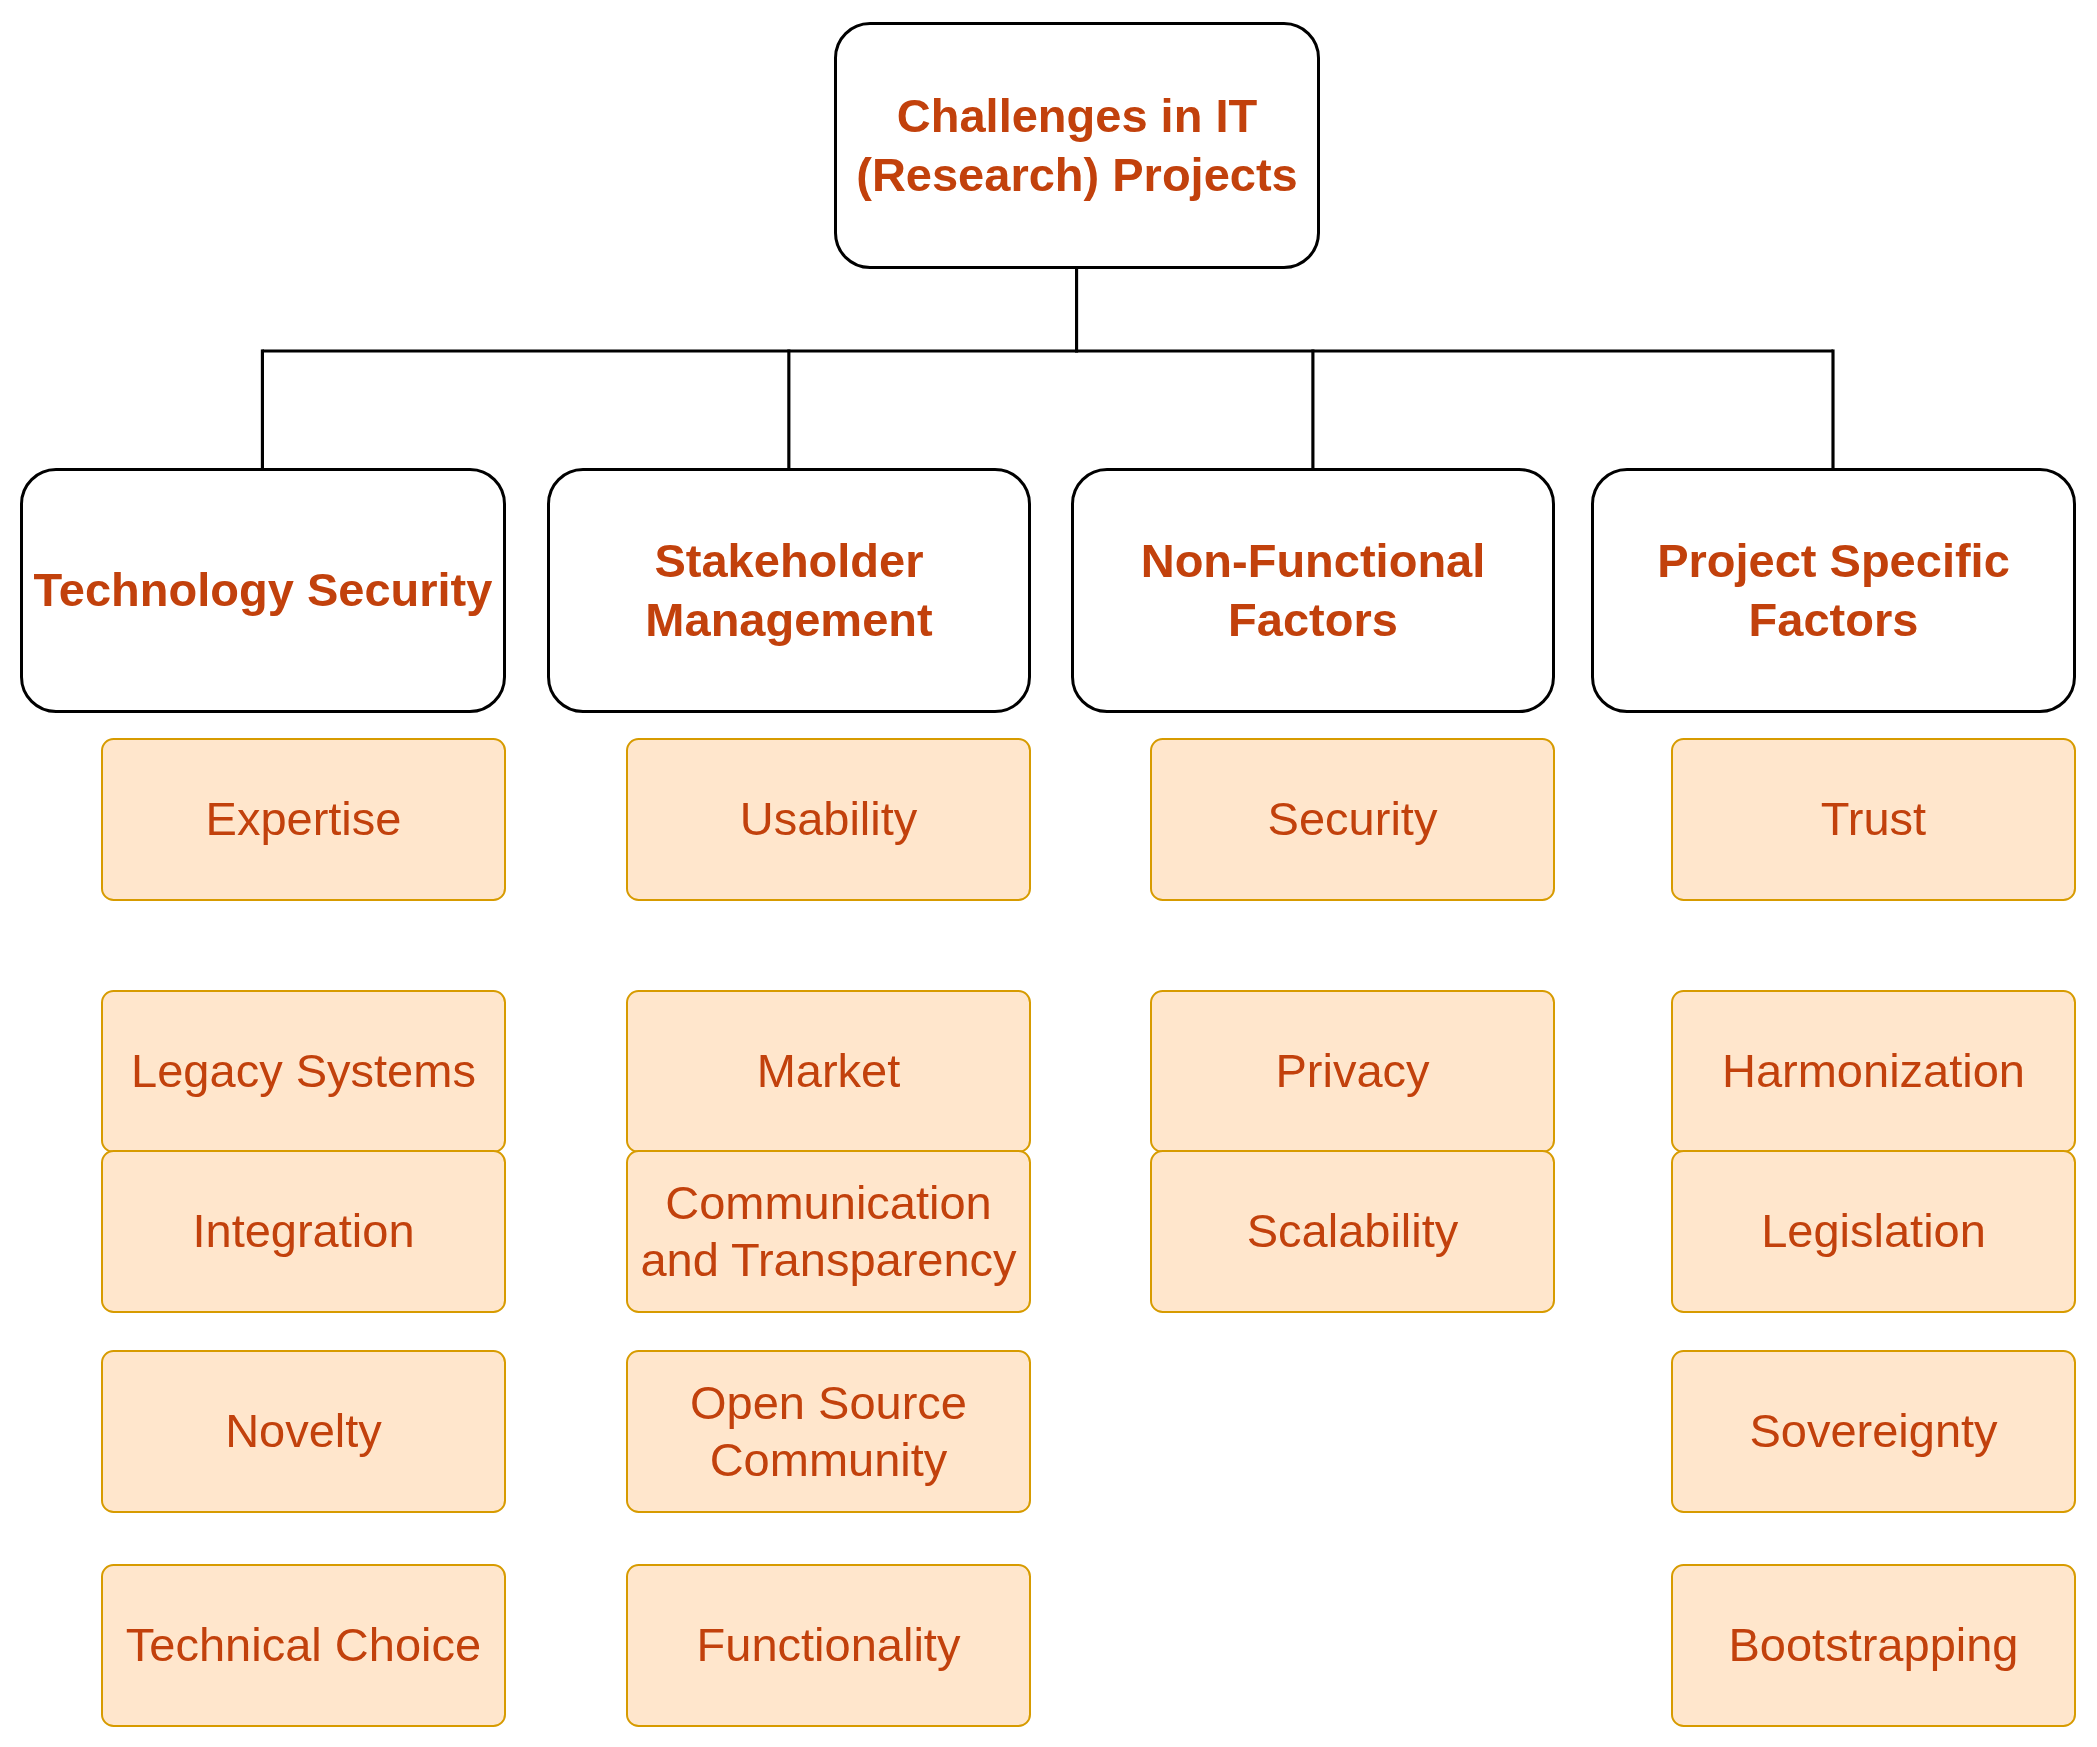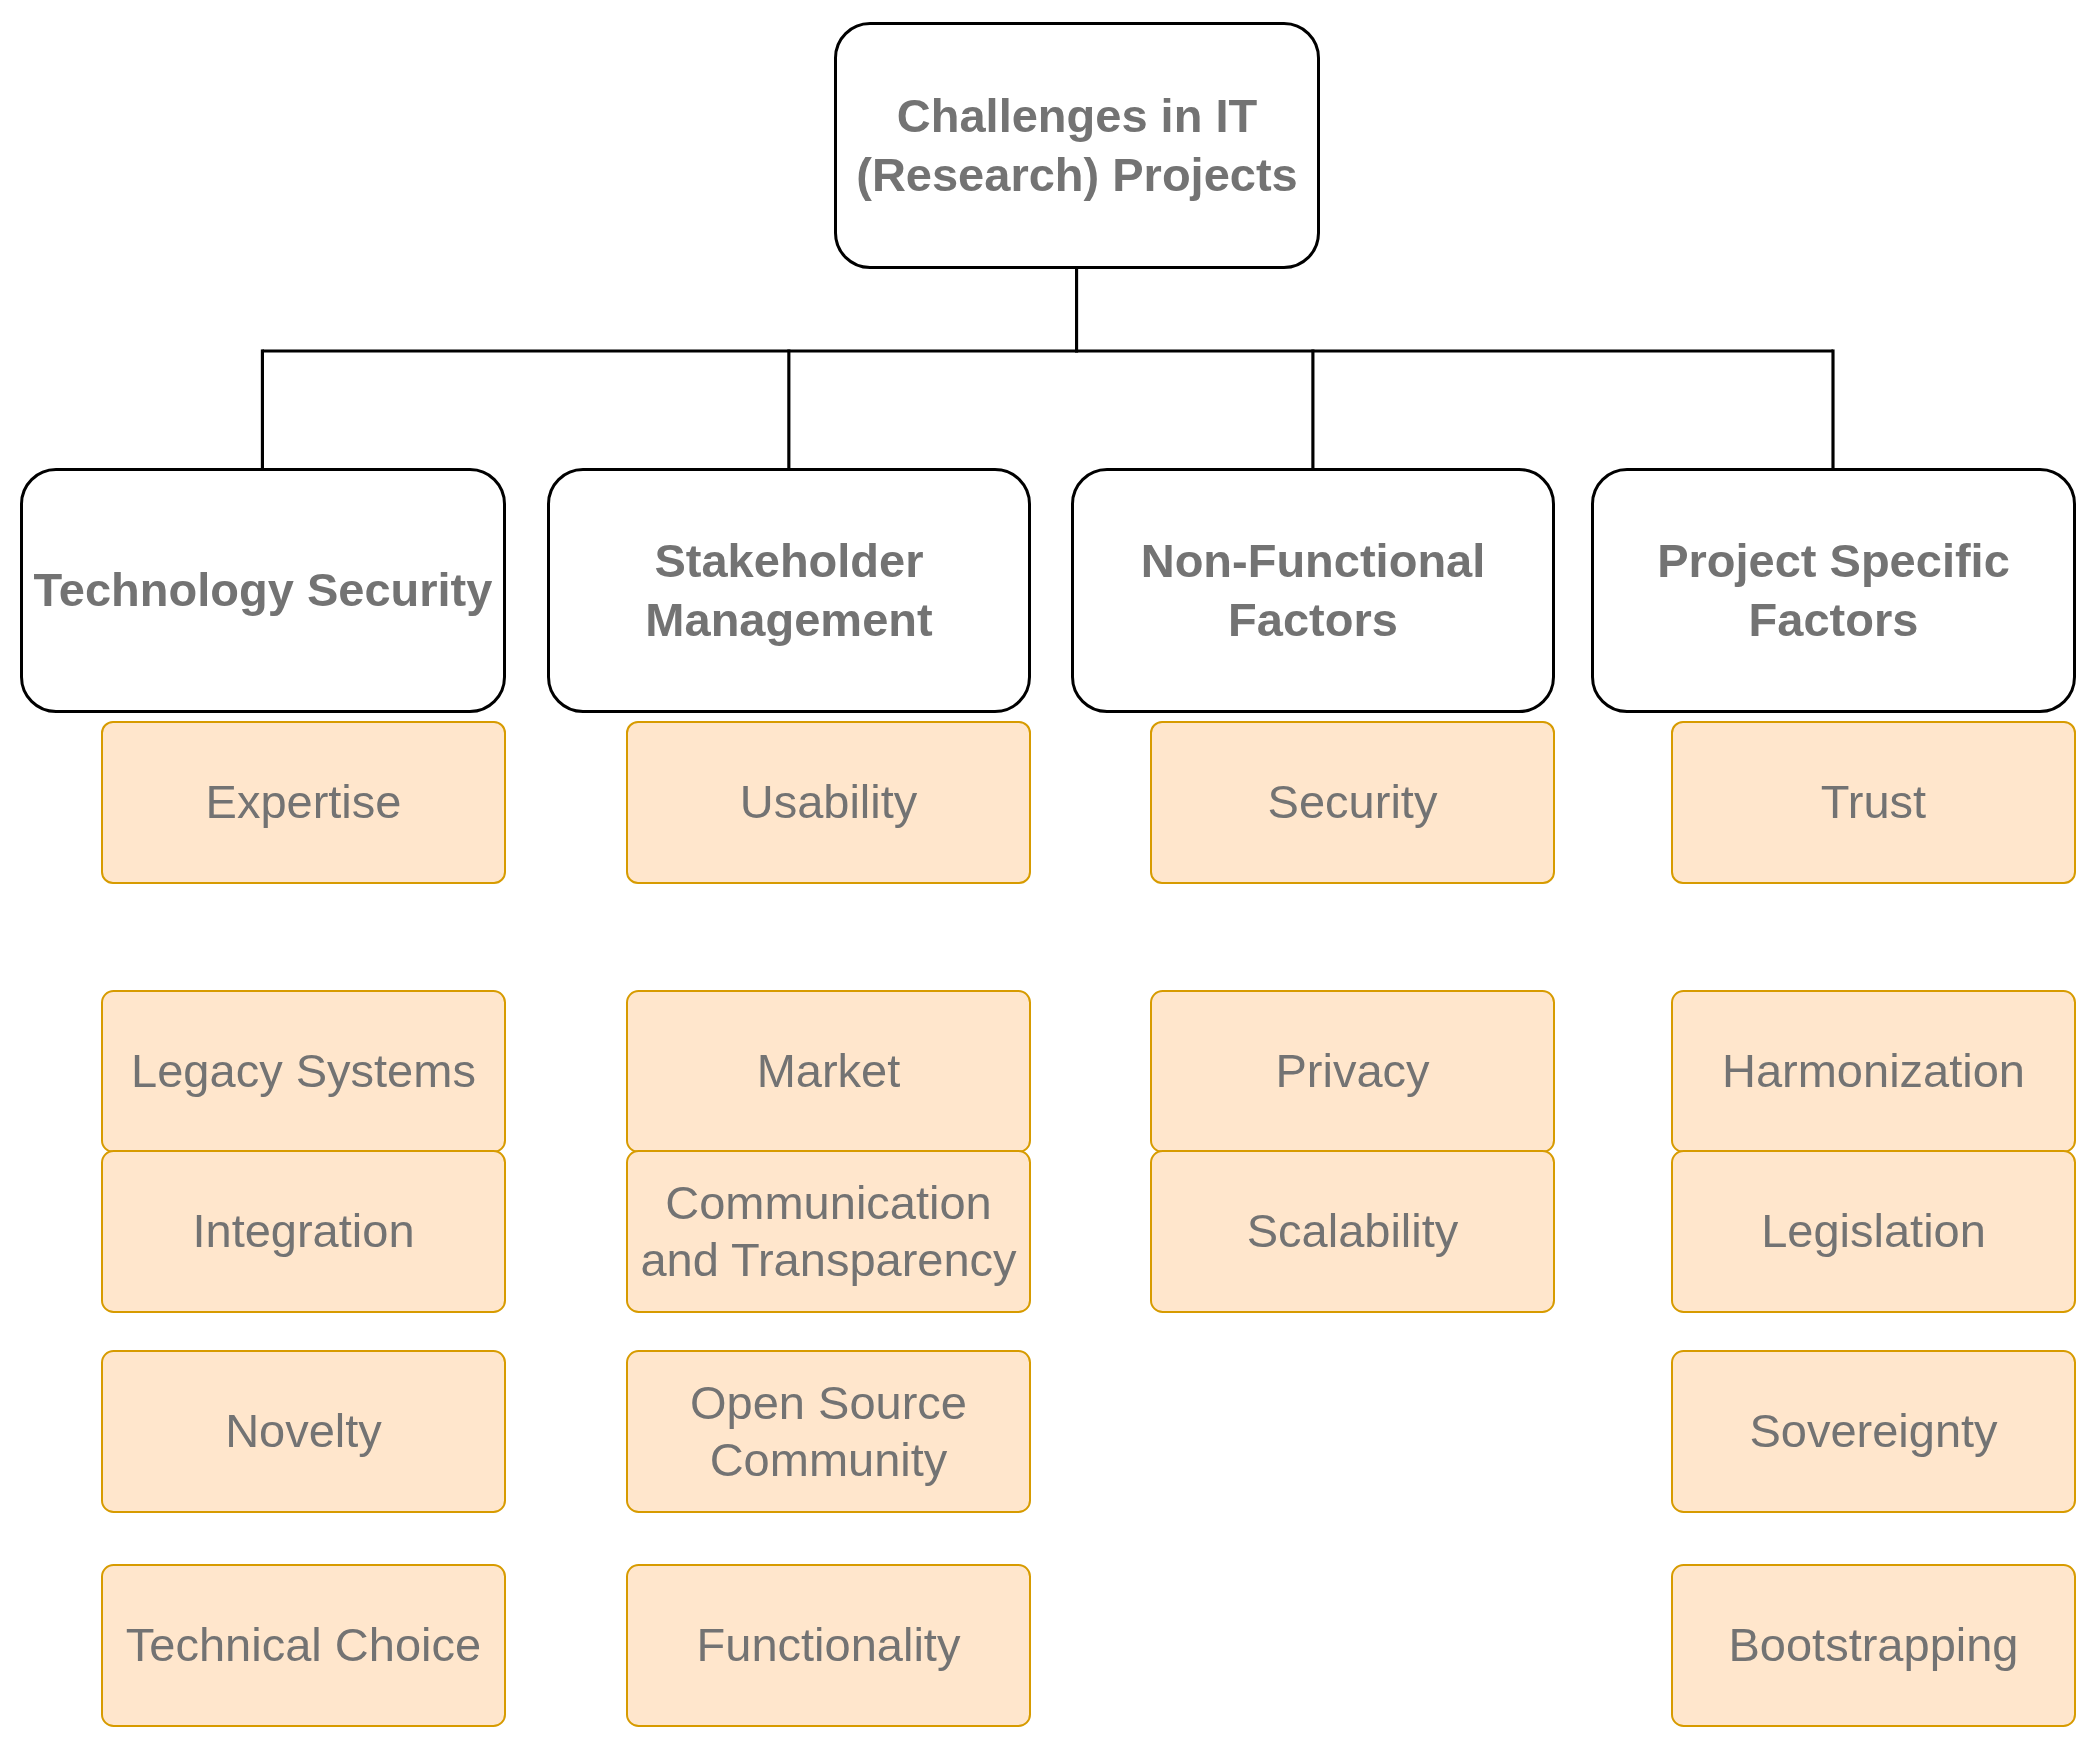--- a/index.html
+++ b/index.html
@@ -2,21 +2,21 @@
 <html style="--node-fill: #FFFFFF; --node-border: #000000; --child-fill: #FFE6CC; --child-border: #D79B00; --line: #000000;font-size:12.6px"><head>
 <meta charset="utf-8">
 <style>
   html, body { margin: 0; padding: 0; background: #ffffff; }
   .canvas {
     position: relative;
     width: 2097px;
     height: 1747px;
     background: #ffffff;
     font-family: "Liberation Sans", "DejaVu Sans", sans-serif;
-    color: #737373;
+    color: #c2410c;
     overflow: hidden;
   }
   .wires { position: absolute; left: 0; top: 0; }
   .wires line { stroke: var(--line, #000000); stroke-width: 4; }
   .node {
     position: absolute;
     box-sizing: border-box;
     display: flex;
     align-items: center;
     justify-content: center;
@@ -45,21 +45,21 @@
     border-radius: 12.6px;
     font-size: 47px;
     font-weight: normal;
     line-height: 1.2;
     padding: 0 6.3px;
   }
   .col1 { left: 101px; }
   .col2 { left: 626px; }
   .col3 { left: 1150px; }
   .col4 { left: 1671px; text-align: right; }
-  .row1 { top: 721px; border-radius: 12px; }
+  .row1 { top: 738px; }
   .row2 { top: 990px; }
   .row3 { top: 1150px; }
   .row4 { top: 1350px; }
   .row5 { top: 1550px; margin-top: 14px; }
 </style>
 </head>
 <body>
 
 <div class="canvas">
 

